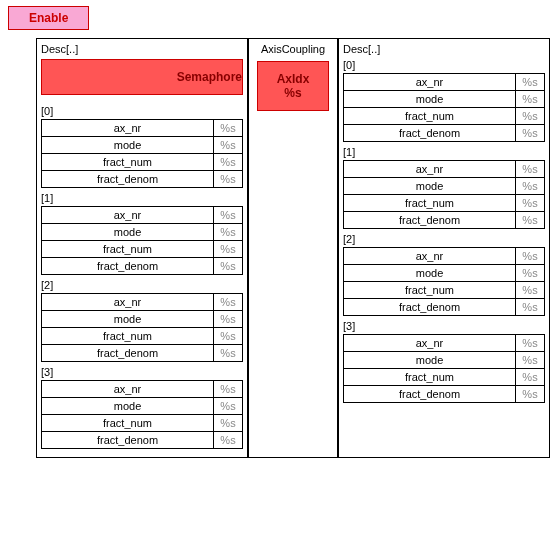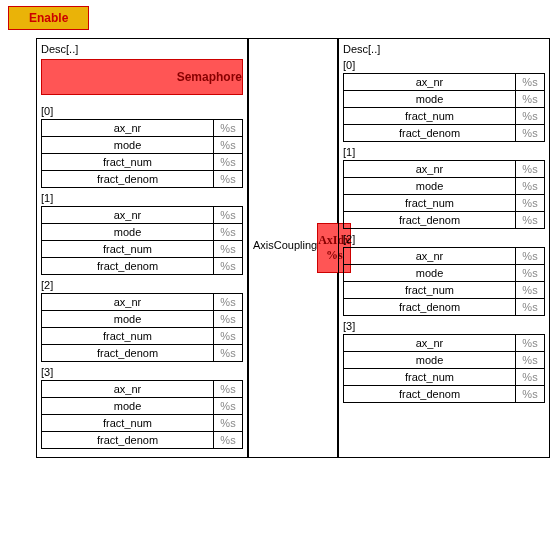--- a/index.html
+++ b/index.html
@@ -3,21 +3,21 @@
   <meta charset="utf-8">
   <style>
     * { box-sizing: border-box; margin: 0; padding: 0; font-family: Arial, sans-serif; font-size: 11px; }
     body { background: white; width: 554px; min-height: 557px; }
 
     .top-bar {
       padding: 6px 8px;
     }
 
     .enable-btn {
-      background: #eab308; 
+      background: #f9a8d4; 
       border: 1px solid #c00;
       color: #c00;
       padding: 4px 20px;
       font-size: 12px;
       font-weight: bold;
       cursor: pointer;
     }
 
     .main-area {
       display: flex;
@@ -85,42 +85,42 @@
       text-align: center;
       color: #888;
     }
 
     
     .middle-panel {
       border: 1px solid #000;
       padding: 4px;
       width: 90px;
       display: flex;
+      flex-direction: column;
       align-items: center;
     }
 
     .axis-title {
       font-size: 11px;
       margin-bottom: 6px;
       text-align: center;
     }
 
     .axis-block {
       background: #f55;
       border: 1px solid #c00;
       color: #800;
-      width: 51px;
+      width: 72px;
       height: 50px;
       display: flex;
       align-items: center;
       justify-content: center;
       text-align: center;
       font-size: 12px;
       font-weight: bold;
-      font-family: Liberation Serif, serif;
     }
 
     .group-section {
       margin-bottom: 2px;
     }
   </style>
 </head>
 <body>
 
 <div class="top-bar">

